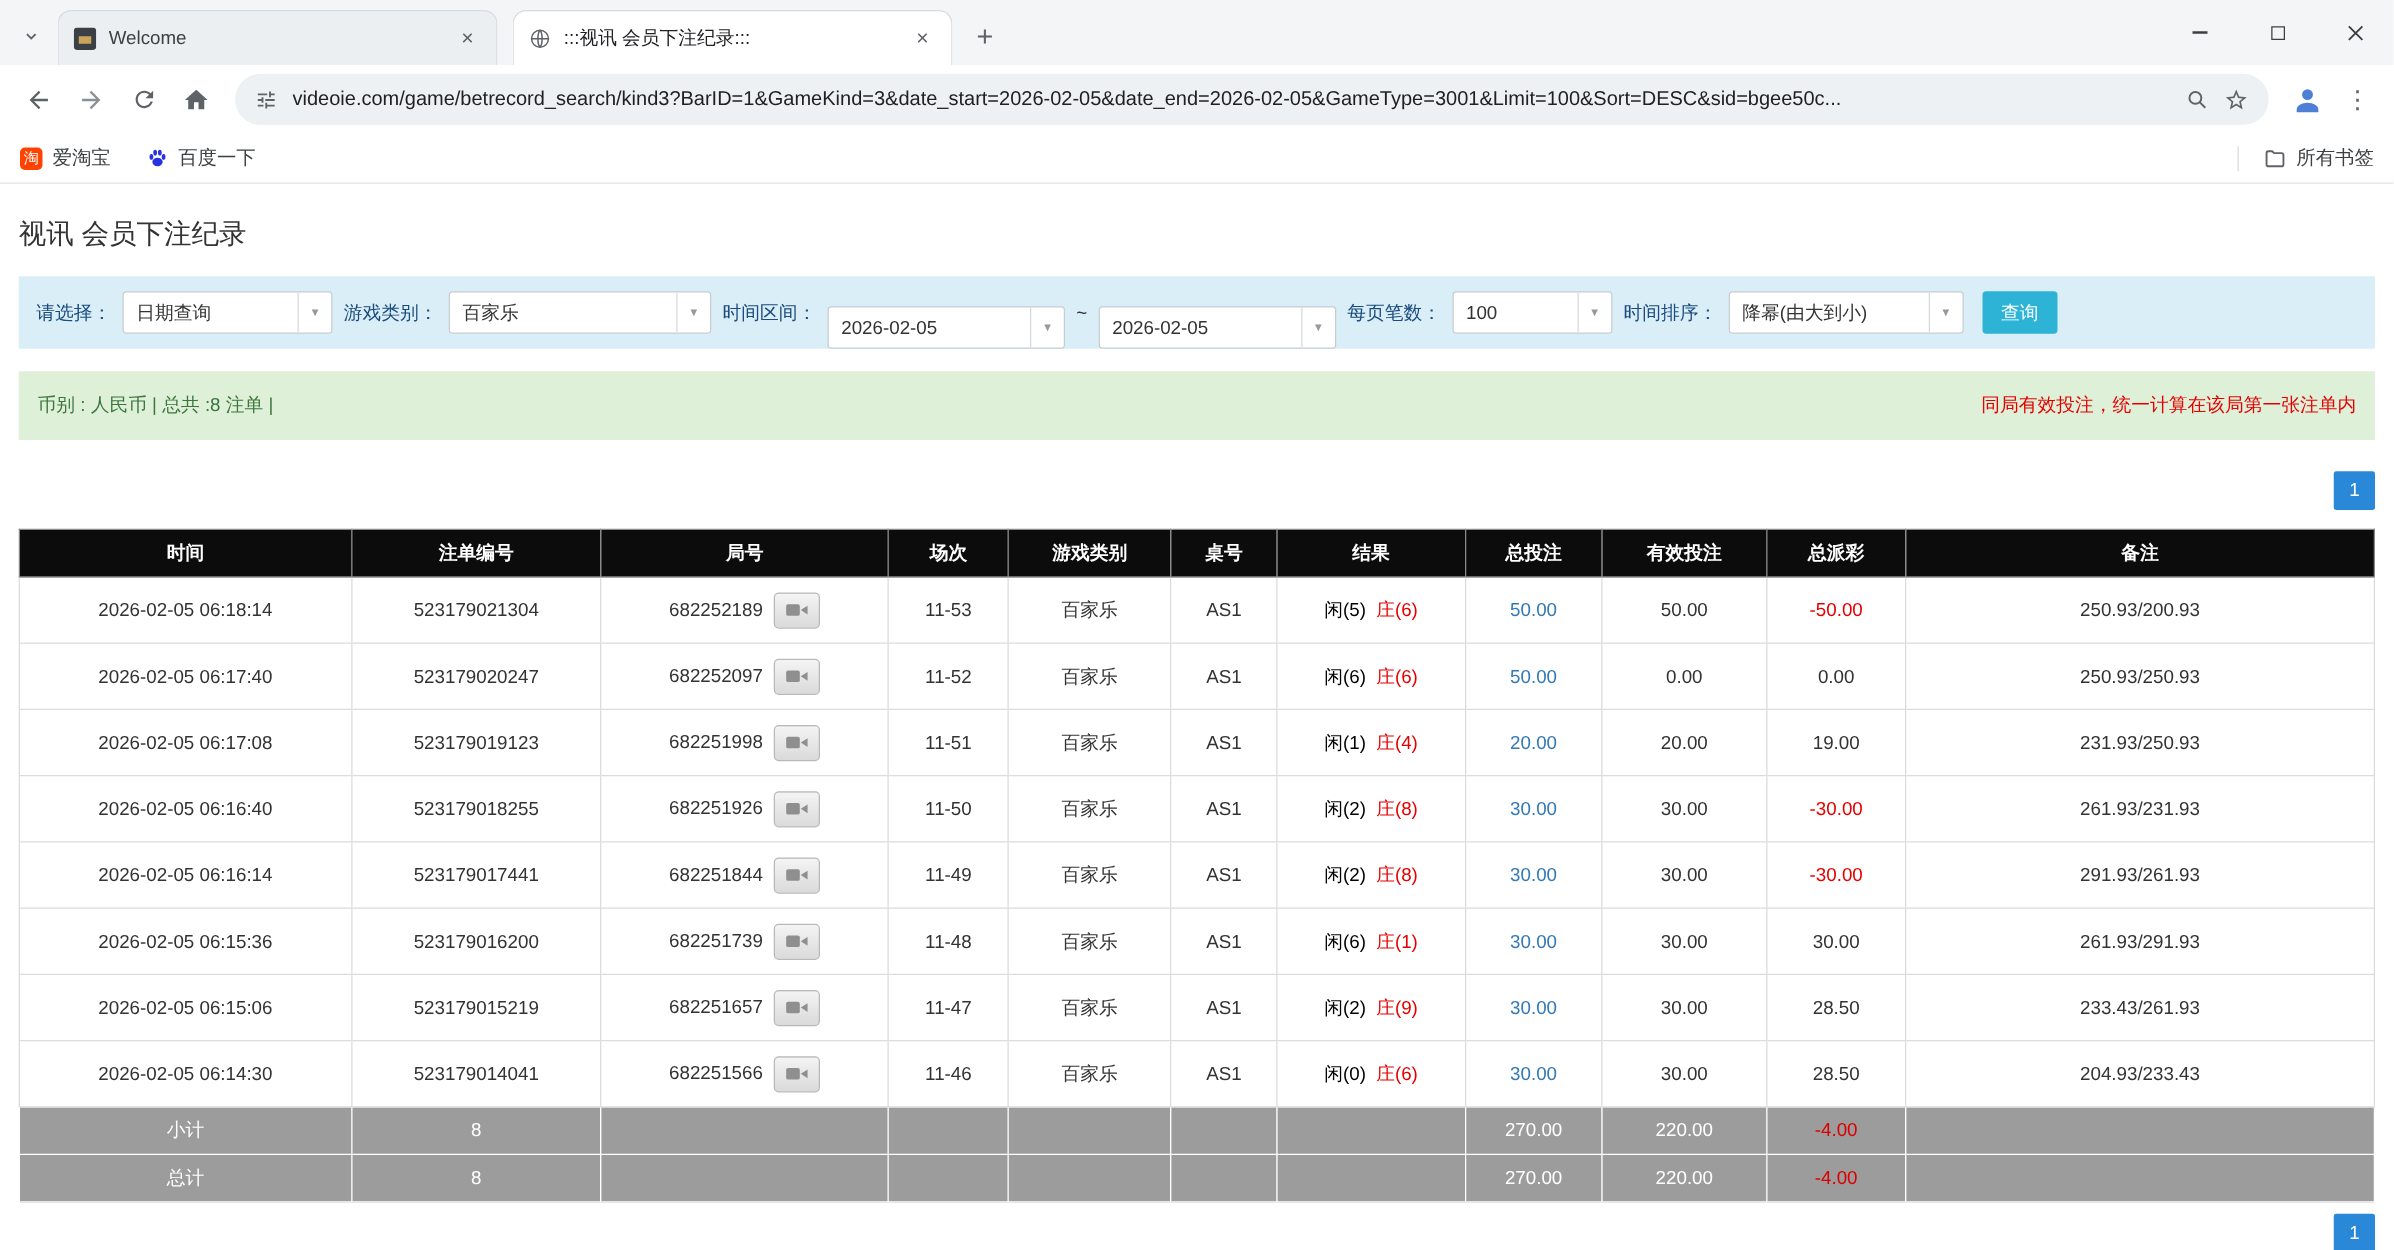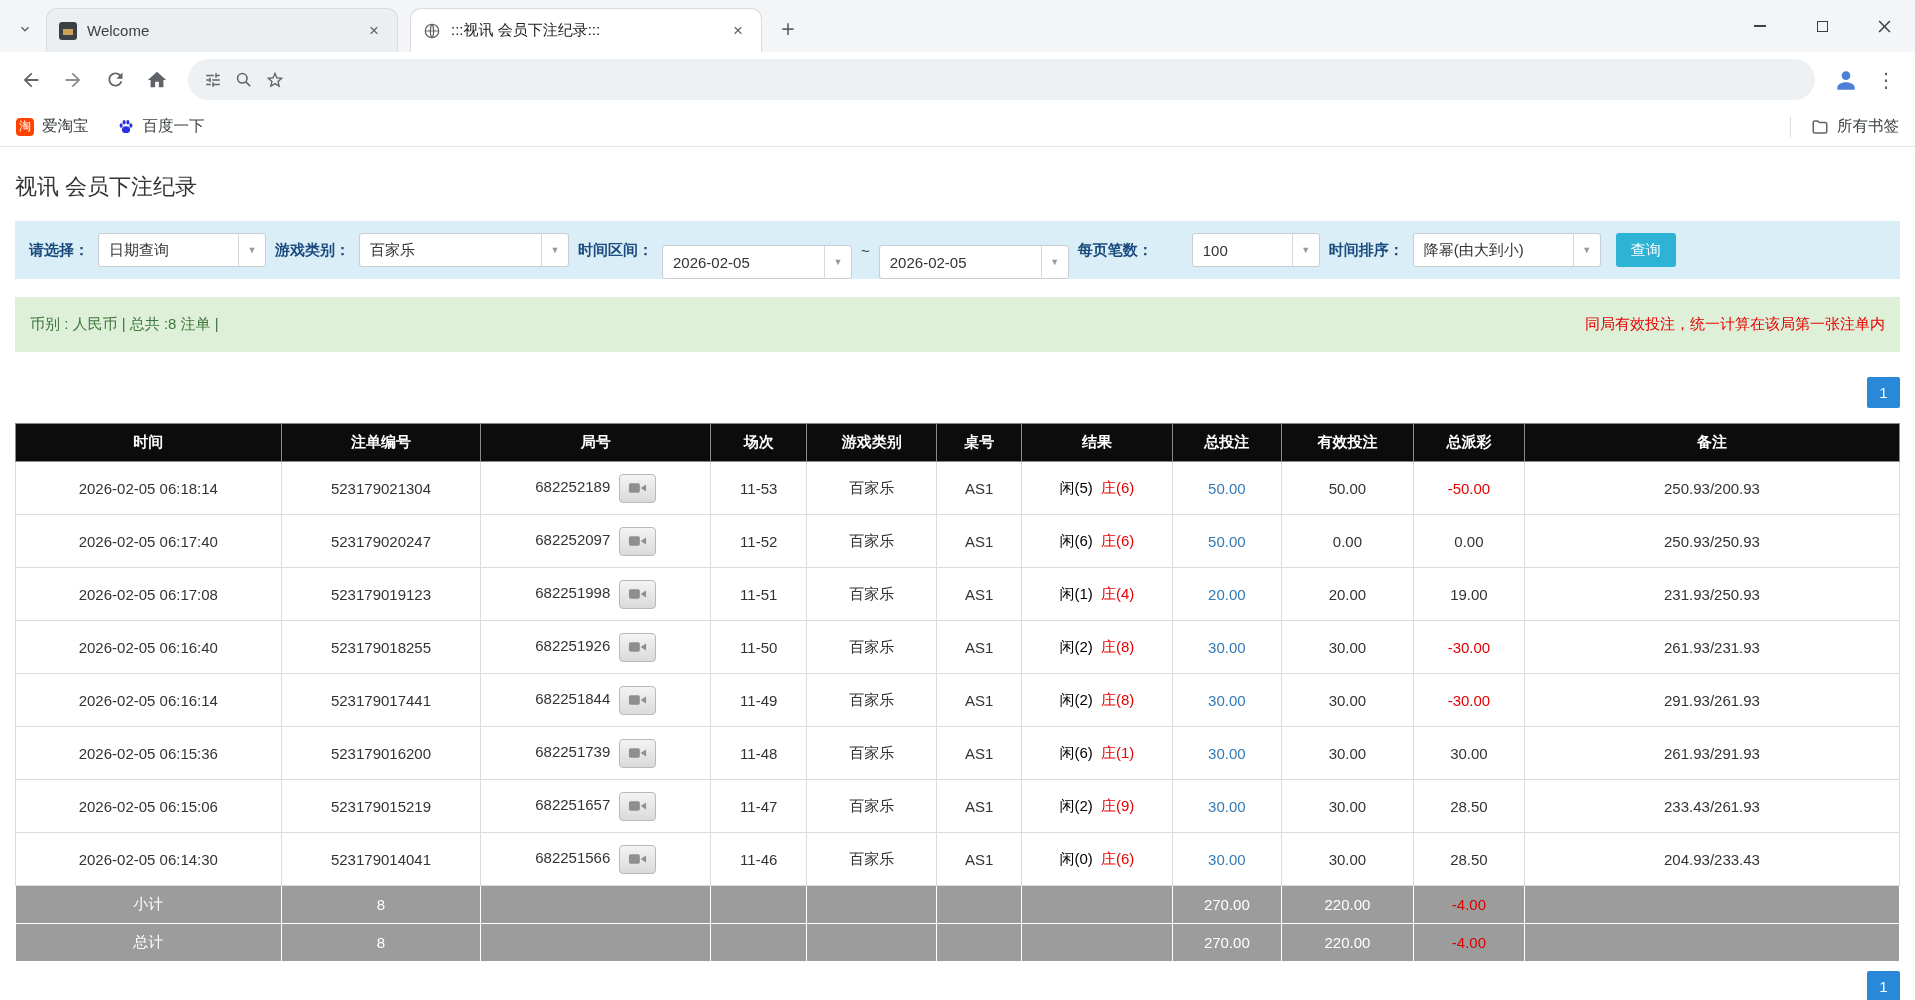--- a/index.html
+++ b/index.html
@@ -43,28 +43,28 @@
     font-size:12px; display:flex; align-items:center; justify-content:center; }
   .bm-right { margin-left:auto; display:flex; align-items:center; gap:10px; }
   .bm-divider { width:1px; height:20px; background:#dadce0; margin-right:10px; }
 
   
   .content { padding:0 15px; }
   .page-title { font-size:22px; color:#333; padding:25px 0 19px; }
 
   .filterbar { background:#d9eef7; height:58px; display:flex; align-items:center;
     padding:0 14px; gap:9px; font-size:15px; }
-  .flabel { color:#1a4a7e; font-weight:bold; white-space:nowrap;text-align:right; }
+  .flabel { color:#1a4a7e; font-weight:normal; white-space:nowrap;text-align:right; }
   .dropdown { background:#fff; border:1px solid #c8cdd2; border-radius:3px; height:34px;
     display:flex; align-items:center; overflow:hidden; flex:none; }
   .dd-value { padding:0 10px; color:#333; flex:1; white-space:nowrap; }
   .dd-arrow { width:27px; height:100%; border-left:1px solid #d6d9dc; display:flex;
     align-items:center; justify-content:center; color:#999; font-size:9px; }
   .w-select { width:168px; } .w-game { width:210px; } .w-date { width:190px;margin-top:24px; }
-  .w-pp { width:128px;margin-left:30px; } .w-sort { width:188px; }
+  .w-pp { width:128px; } .w-sort { width:188px; }
   .tilde { color:#333; }
   .search-btn { background:#2db3d6; color:#fff; height:34px; min-width:58px; padding:0 15px;
     border:none; border-radius:3px; font-size:15px; margin-left:6px; cursor:pointer;
     font-family:inherit; }
 
   .summarybar { margin-top:18px; background:#dff0d8; height:55px; display:flex;
     align-items:center; padding:0 15px; font-size:15px; }
   .summary-left { color:#3c763d; }
   .summary-right { margin-left:auto; color:#e60000; }
 
@@ -154,20 +154,21 @@
         <path d="M10 20v-6h4v6h5v-8h3L12 3 2 12h3v8z"></path>
       </svg>
   </div>
 
   <div class="omnibox">
     <span class="ob-icon">
       <svg width="18" height="18" viewBox="0 0 24 24" fill="#5f6368">
           <path d="M3 17v2h6v-2H3zM3 5v2h10V5H3zm10 16v-2h8v-2h-8v-2h-2v6h2zM7 9v2H3v2h4v2h2V9H7zm14 4v-2H11v2h10zm-6-4h2V7h4V5h-4V3h-2v6z"></path>
         </svg>
     </span>
+    <span class="url-text">videoie.com/game/betrecord_search/kind3?BarID=1&amp;GameKind=3&amp;date_start=2026-02-05&amp;date_end=2026-02-05&amp;GameType=3001&amp;Limit=100&amp;Sort=DESC&amp;sid=bgee50c...</span>
     <span class="ob-icon">
       <svg width="19" height="19" viewBox="0 0 24 24" fill="none" stroke="#5f6368" stroke-width="2">
           <circle cx="10.5" cy="10.5" r="6"></circle>
           <path d="M15 15l5.5 5.5"></path>
         </svg>
     </span>
     <span class="ob-icon">
       <svg width="20" height="20" viewBox="0 0 24 24" fill="#5f6368">
           <path d="M22 9.24l-7.19-.62L12 2 9.19 8.63 2 9.24l5.46 4.73L5.82 21 12 17.27 18.18 21l-1.63-7.03L22 9.24zM12 15.4l-3.76 2.27 1-4.28-3.32-2.88 4.38-.38L12 6.1l1.71 4.04 4.38.38-3.32 2.88 1 4.28L12 15.4z"></path>
         </svg>

